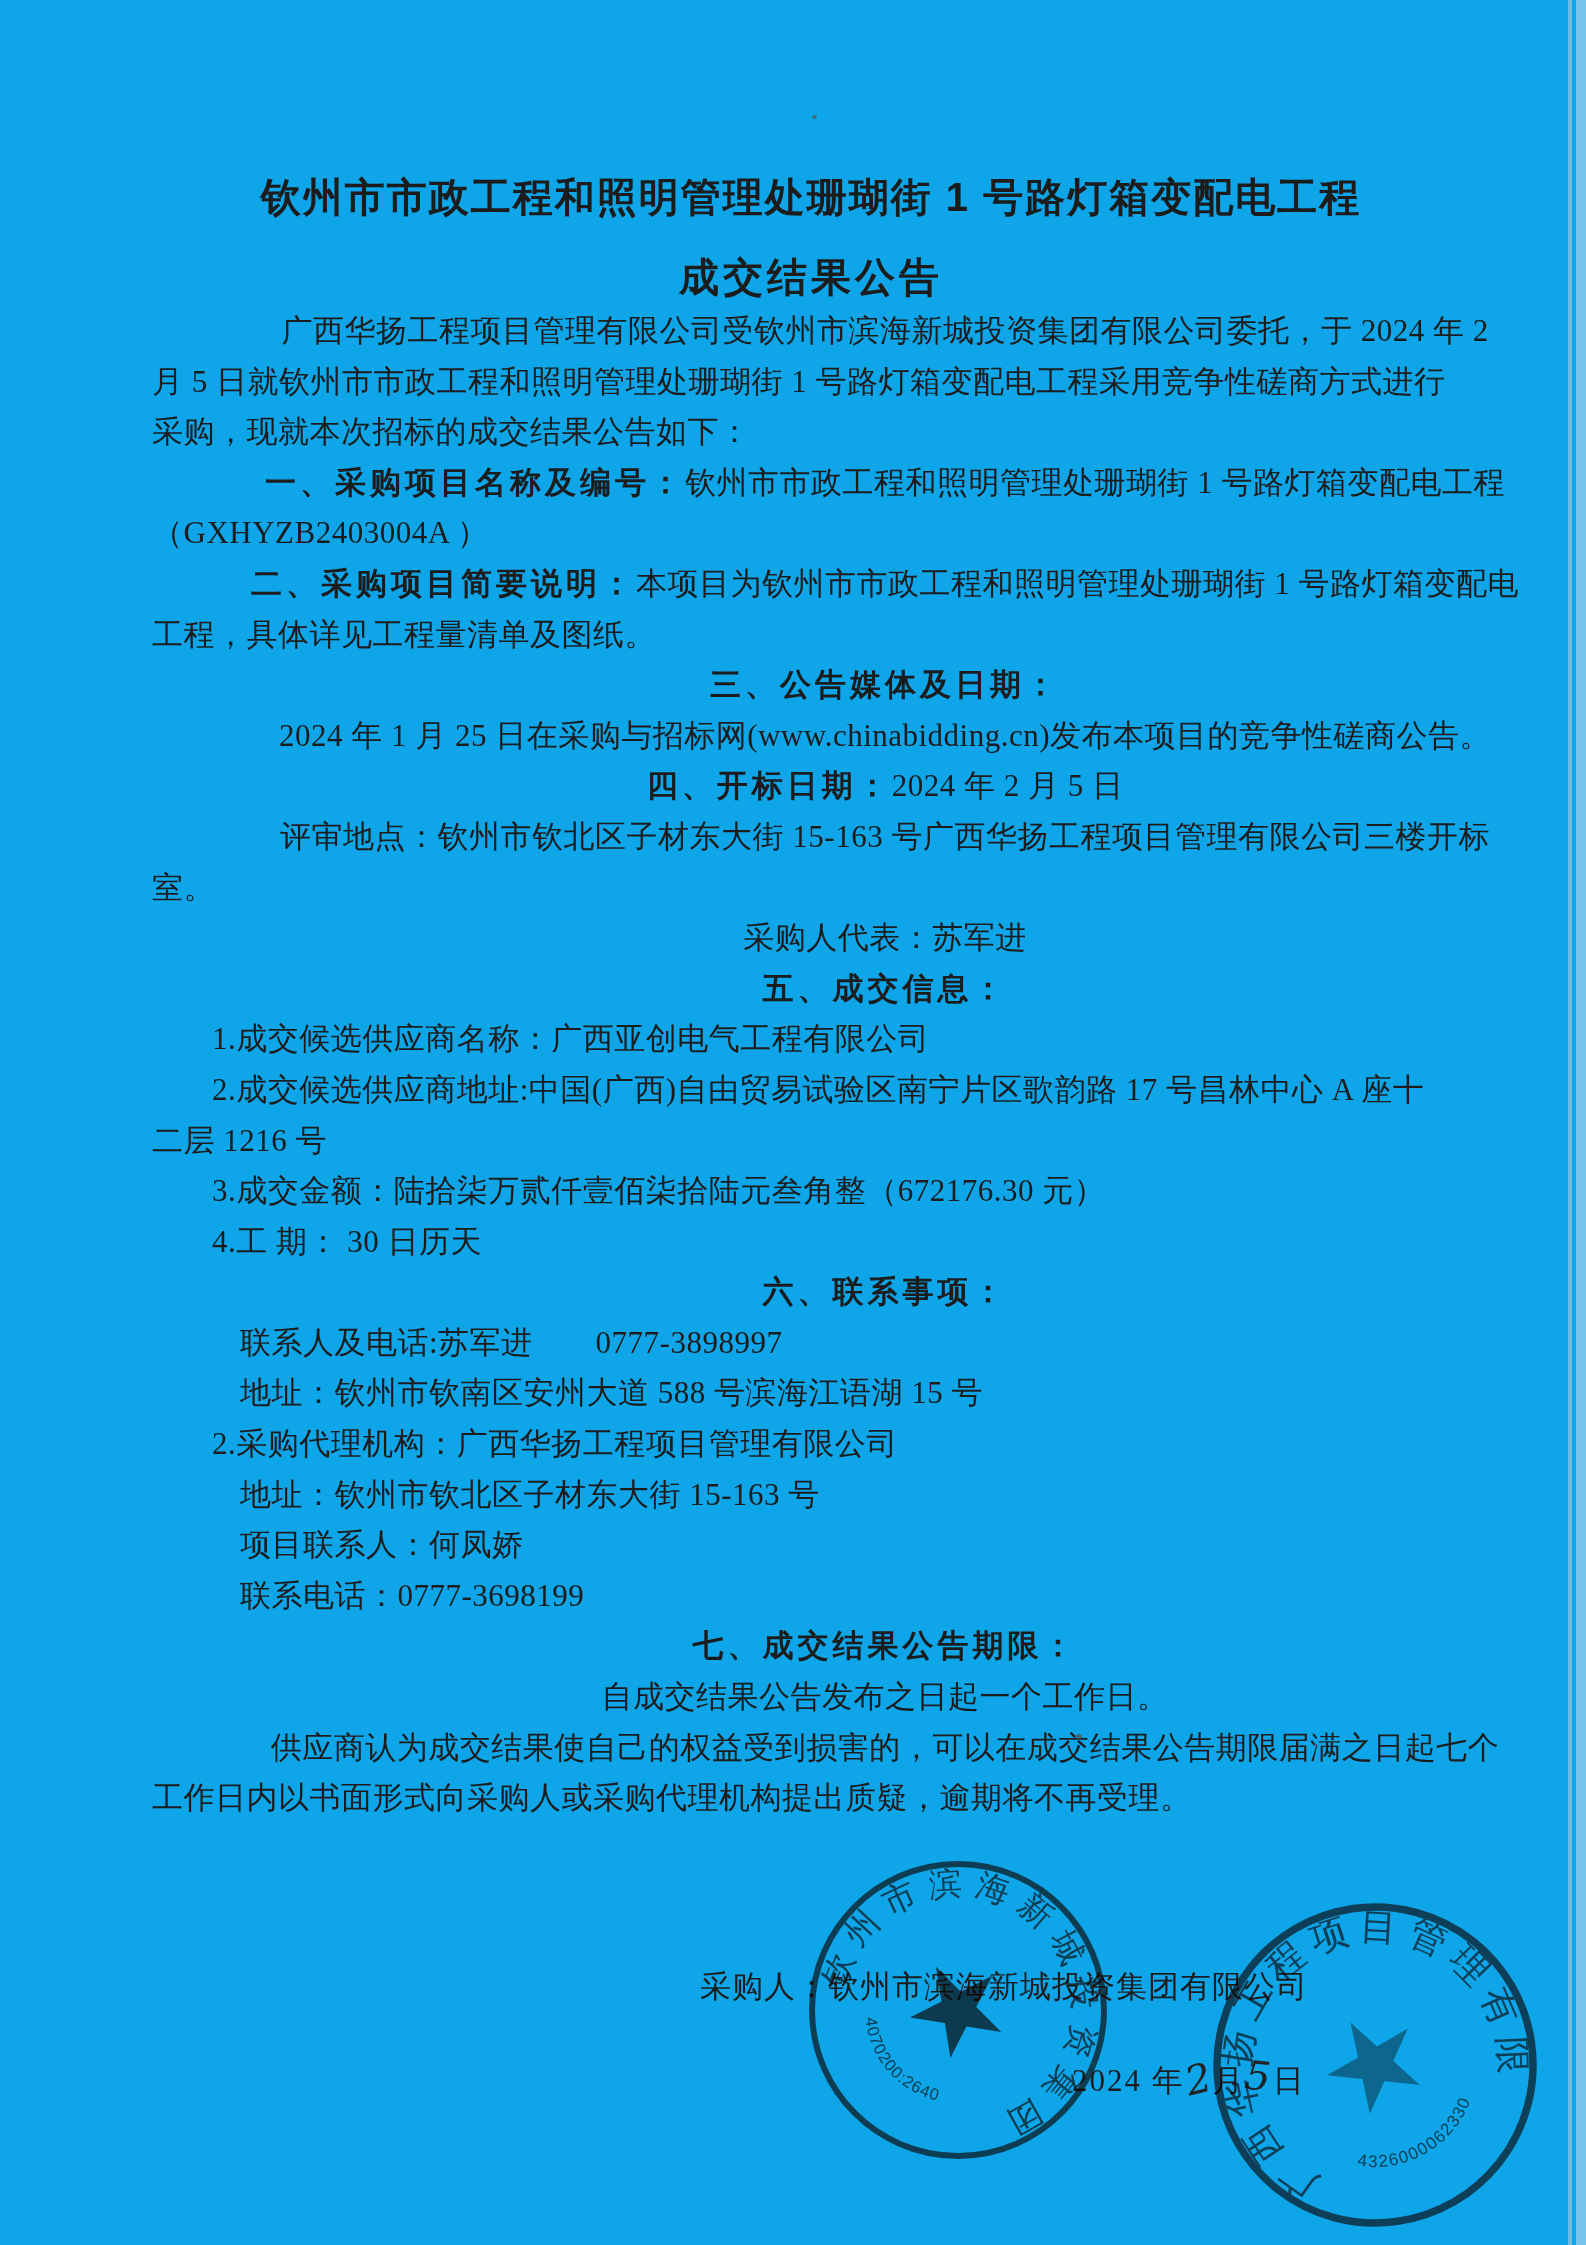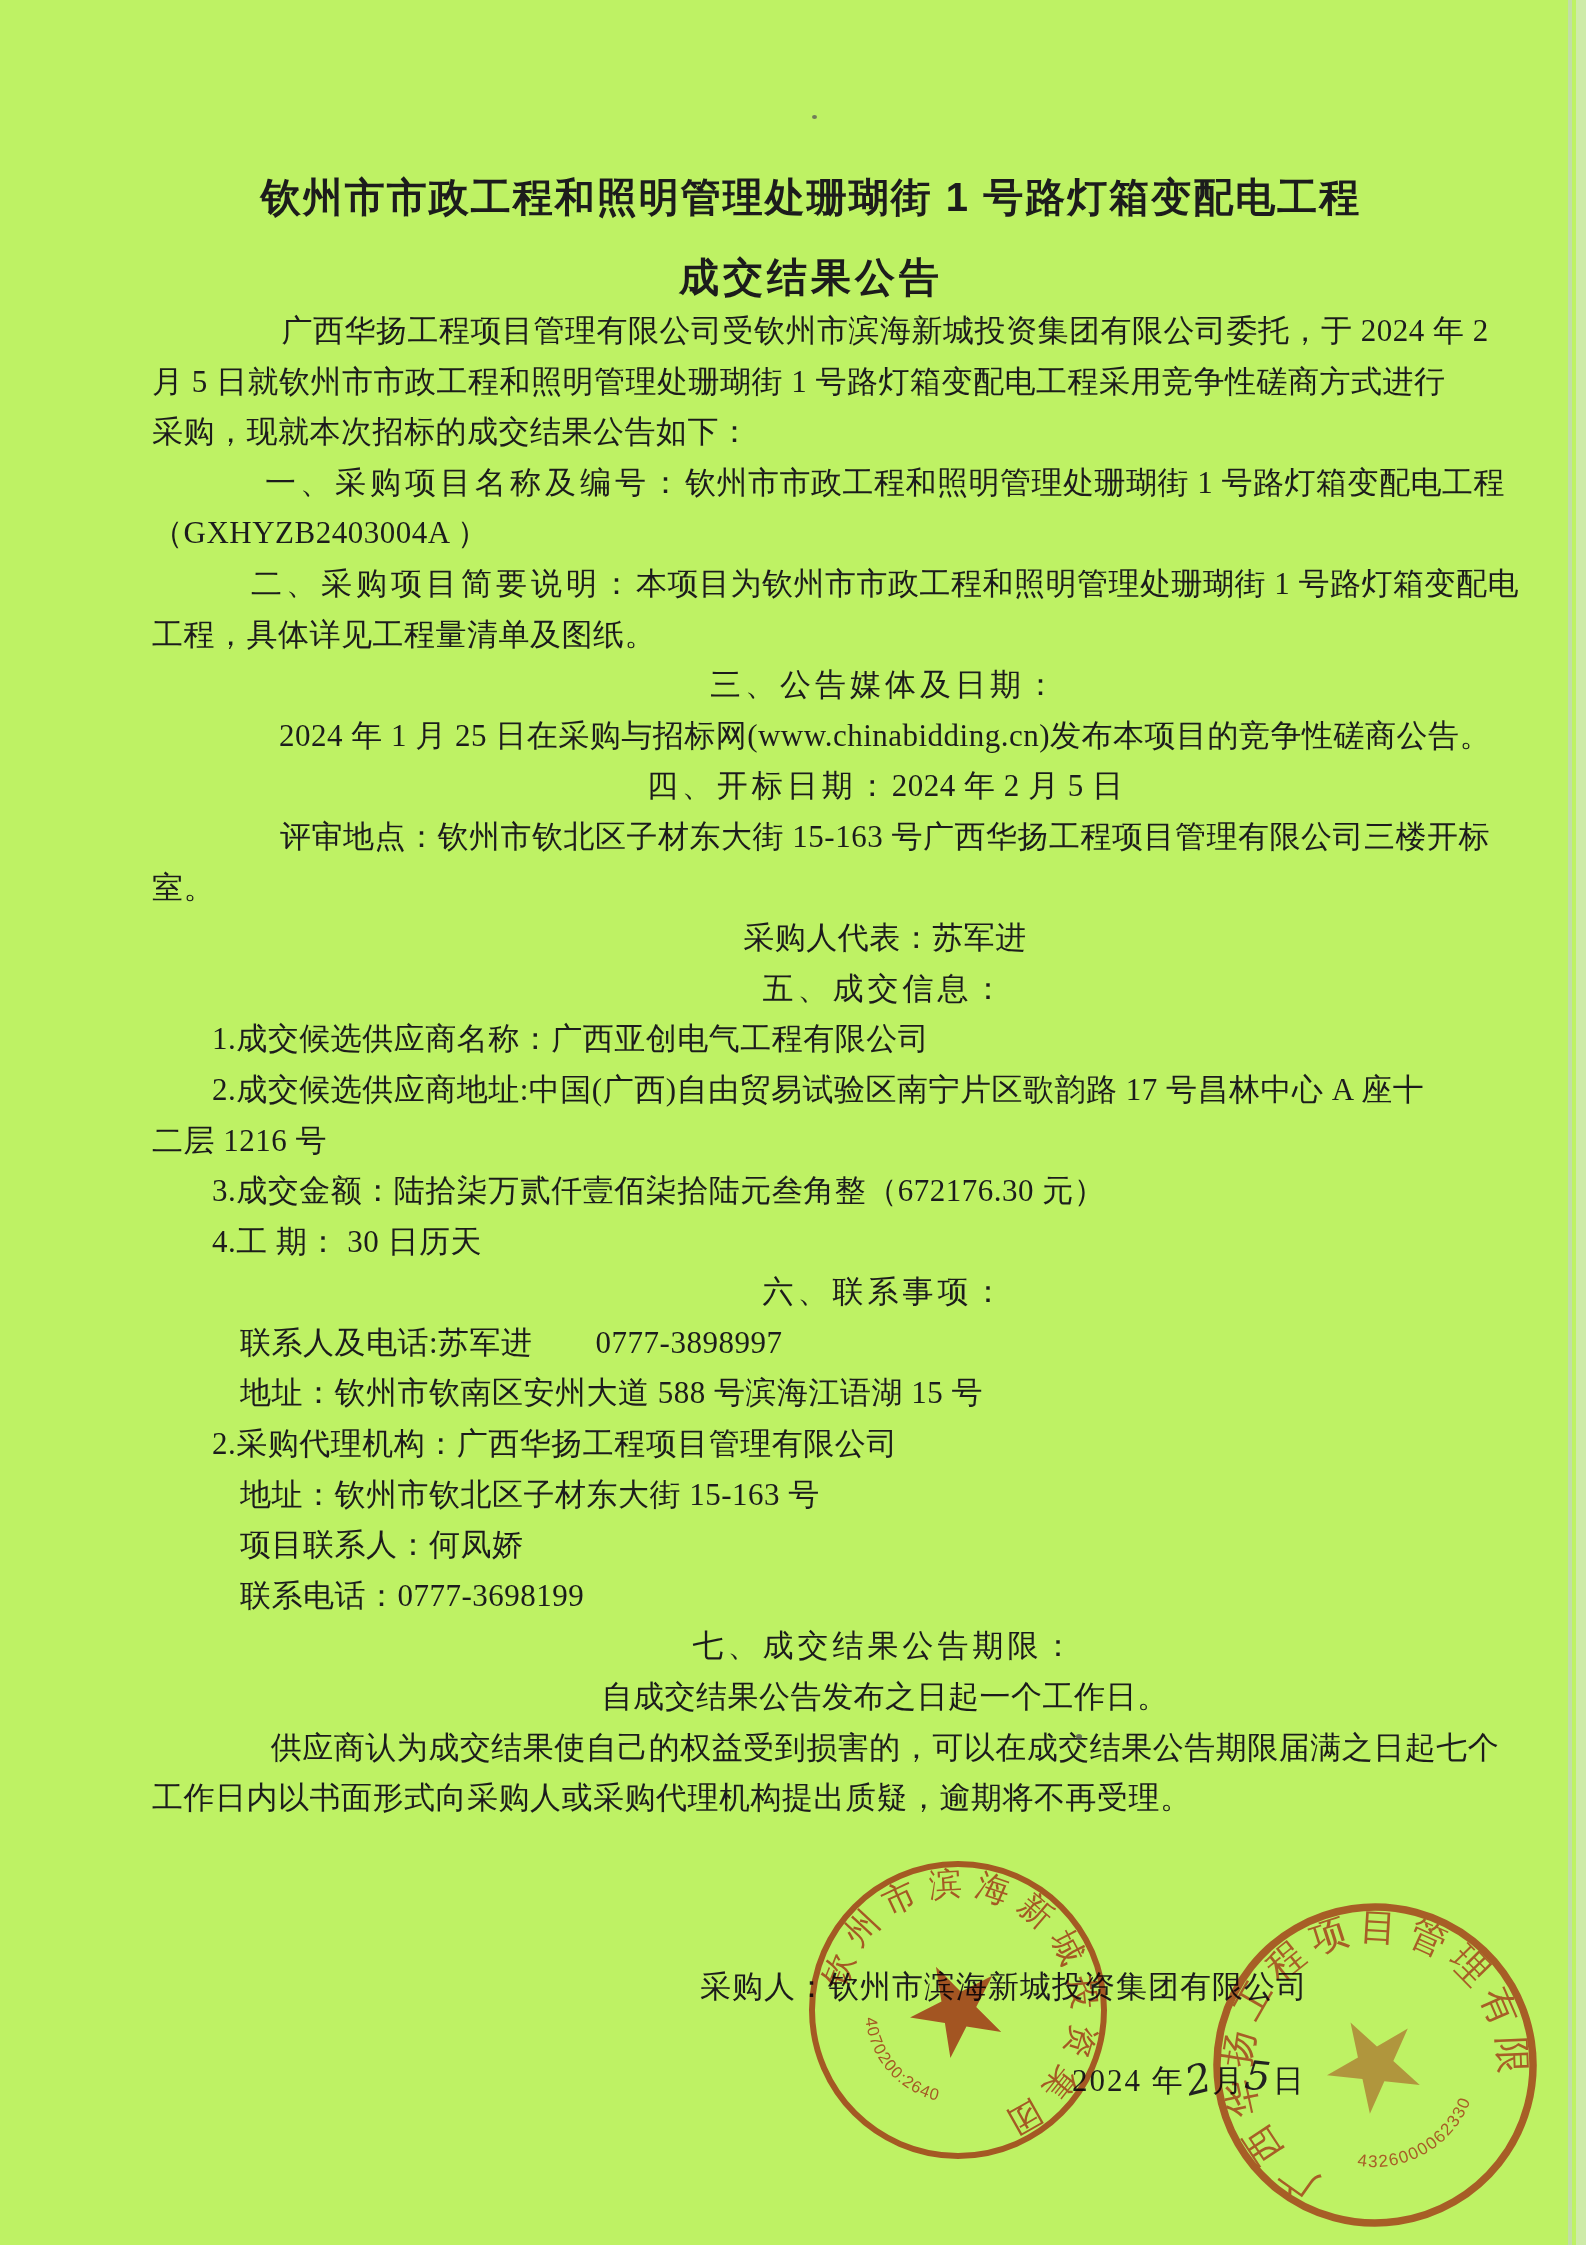--- a/index.html
+++ b/index.html
@@ -1,21 +1,21 @@
 <!DOCTYPE html>
 <html><head>
 <meta charset="utf-8">
 <style>
   html,body{margin:0;padding:0;}
   body{background:#888;}
   .page{
     position:relative;
     width:1586px;height:2245px;
     margin:0 auto;
-    background:#bef264;
+    background:#0ea5e9;
     overflow:hidden;
     font-family:"Liberation Serif","DejaVu Serif",serif;
     color:#1c1c1c;
   }
   
   .title{
     position:absolute;left:0;width:100%;
     text-align:center;
     font-family:"Liberation Sans","DejaVu Sans",sans-serif;
     font-weight:700;
@@ -29,21 +29,21 @@
     position:absolute;top:306px;left:152px;right:40px;
     font-size:31px;line-height:50.6px;letter-spacing:0.5px;
     white-space:nowrap;
   }
   .ln{height:50.6px;}
   .ln.para{padding-left:72px;text-align:center;}
   .ln.item{padding-left:60px;}
   .ln.sub{padding-left:88px;}
   .bh{
     font-family:"Liberation Sans","DejaVu Sans",sans-serif;
-    font-weight:400;letter-spacing:4px;
+    font-weight:700;letter-spacing:4px;
   }
   
   .sig{position:absolute;white-space:nowrap;font-size:31px;}
   .sig1{left:700px;top:1966px;letter-spacing:1px;}
   .sig2{left:640px;top:2020px;letter-spacing:7px;}
   .sigdate{left:1072px;top:2060px;letter-spacing:2px;}
   .hand{
     display:inline-block;
     font-style:italic;
     font-size:40px;

